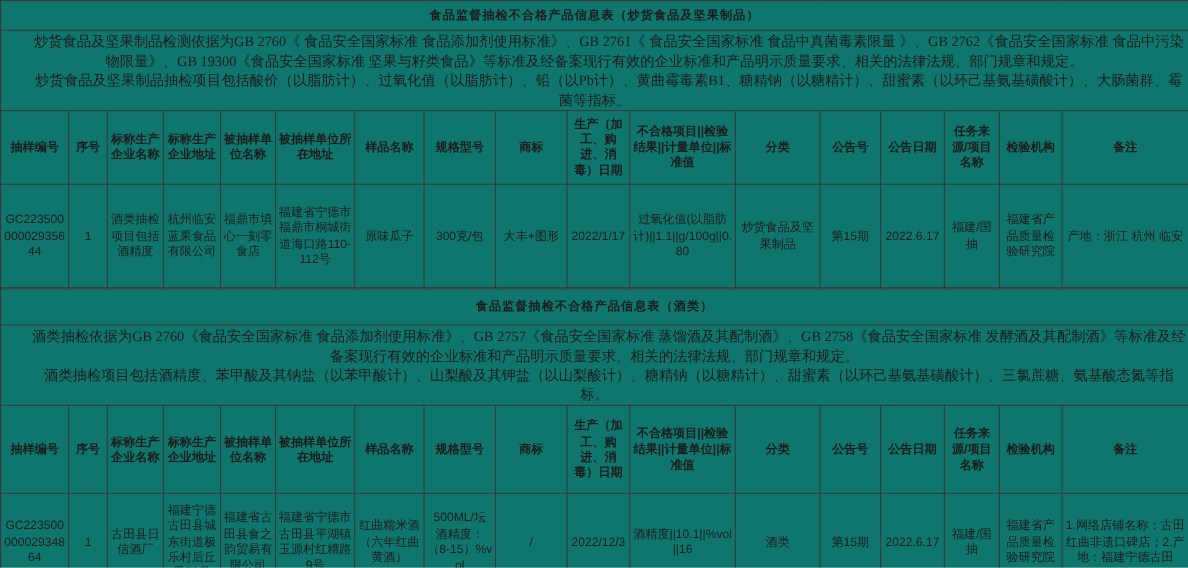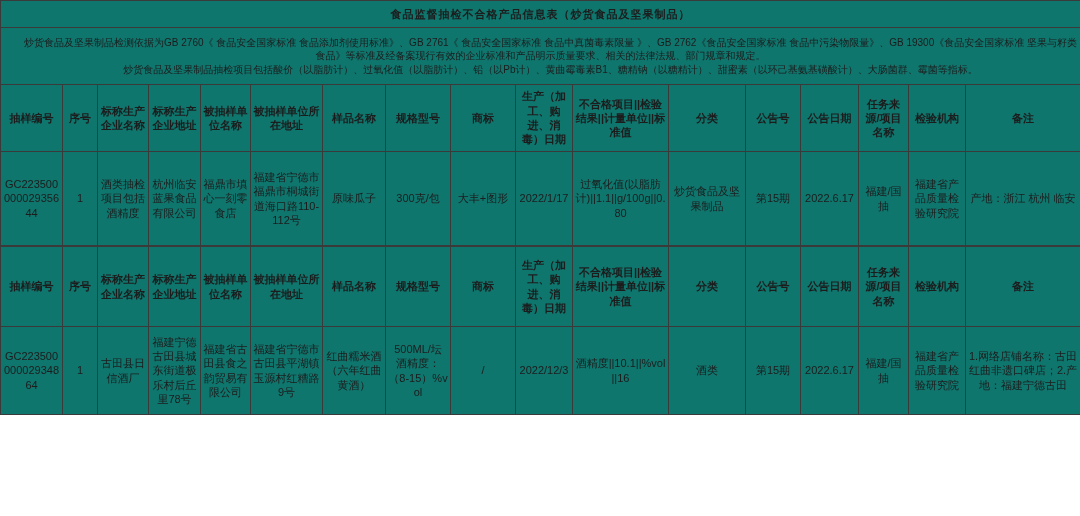--- a/index.html
+++ b/index.html
@@ -21,22 +21,23 @@
     color:#1c1c1c;
   }
   .info-table th { font-weight:bold; }
   .title-cell {
     font-size:16px; font-weight:bold; letter-spacing:1px;
     padding:3px 2px;
   }
   .notes-cell { text-align:left; padding:3px 8px 3px 4px; }
   .notes-cell p {
     margin:0; text-indent:2em;
-    font-size:10px; line-height:1.35;
+    font-size:13px; line-height:1.35;
     word-break:break-all;
+    font-family:Liberation Serif, serif;
   }
   tr.r-title-1 { height:27px; }
   tr.r-notes-1 { height:57px; }
   tr.r-head-1  { height:67px; }
   tr.r-data-1  { height:94px; }
   tr.r-title-2 { height:33px; }
   tr.r-notes-2 { height:56px; }
   tr.r-head-2  { height:80px; }
   tr.r-data-2  { height:88px; }
 </style>
@@ -130,20 +131,29 @@
         <col style="width:57px">
         <col style="width:96px">
         <col style="width:77px">
       <col style="width:55px">
         <col style="width:58px">
         <col style="width:50px">
         <col style="width:57px">
       <col style="width:115px">
     </colgroup>
     <tbody>
+        <tr class="r-title-2">
+      <td colspan="17" class="title-cell">食品监督抽检不合格产品信息表（酒类）</td>
+    </tr>
+    <tr class="r-notes-2">
+      <td colspan="17" class="notes-cell">
+        <p>酒类抽检依据为GB 2760《食品安全国家标准 食品添加剂使用标准》、GB 2757《食品安全国家标准 蒸馏酒及其配制酒》、GB 2758《食品安全国家标准 发酵酒及其配制酒》等标准及经备案现行有效的企业标准和产品明示质量要求、相关的法律法规、部门规章和规定。</p>
+        <p>酒类抽检项目包括酒精度、苯甲酸及其钠盐（以苯甲酸计）、山梨酸及其钾盐（以山梨酸计）、糖精钠（以糖精计）、甜蜜素（以环己基氨基磺酸计）、三氯蔗糖、氨基酸态氮等指标。</p>
+      </td>
+    </tr>
     <tr class="r-head-2">
       <th>抽样编号</th>
       <th>序号</th>
       <th>标称生产企业名称</th>
       <th>标称生产企业地址</th>
       <th>被抽样单位名称</th>
       <th>被抽样单位所在地址</th>
       <th>样品名称</th>
       <th>规格型号</th>
       <th>商标</th>

